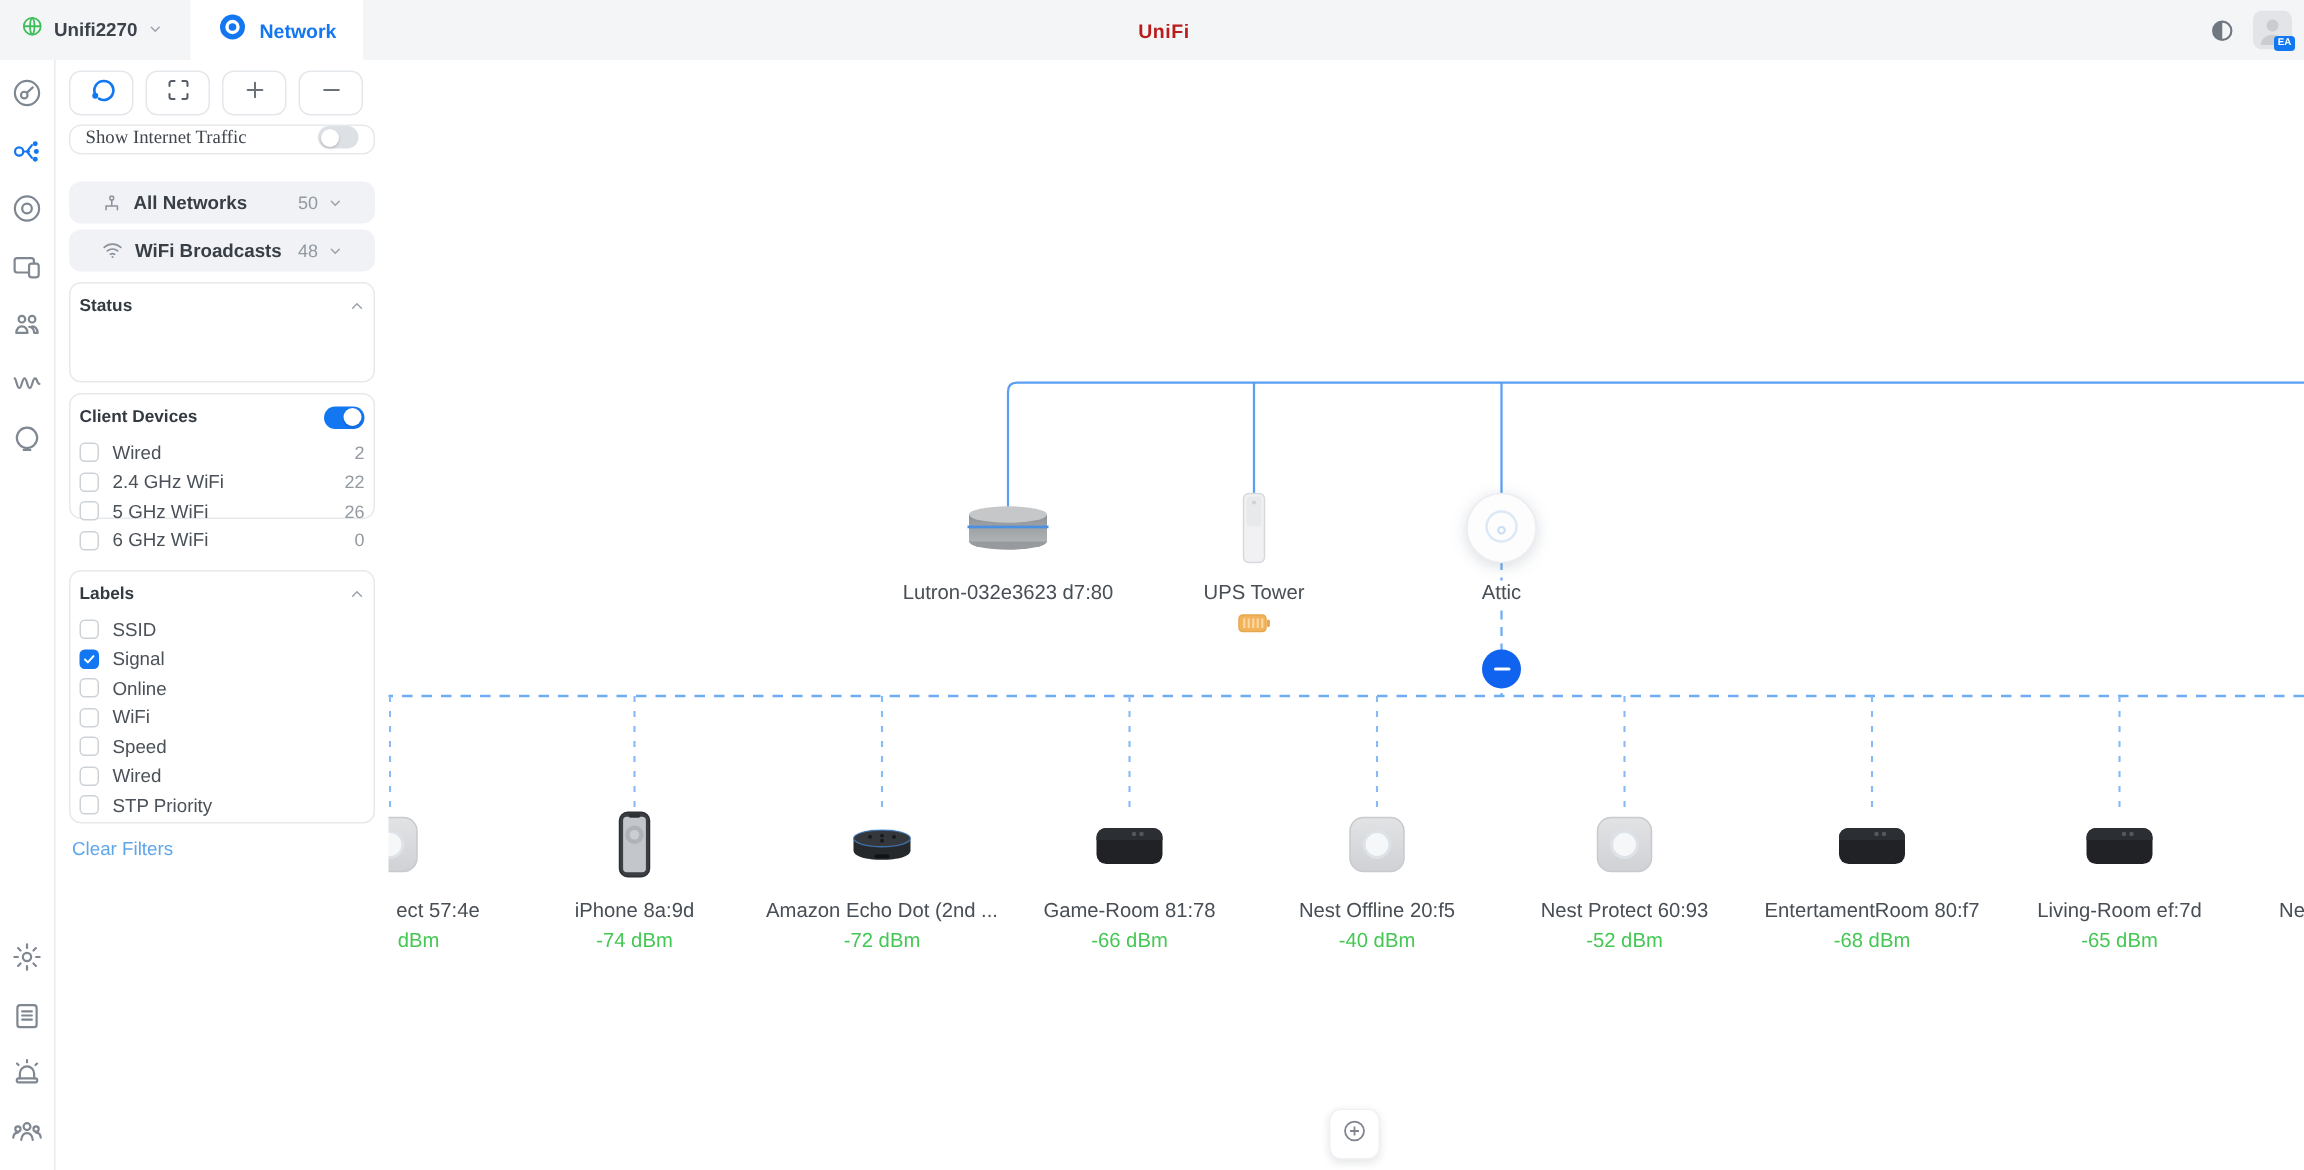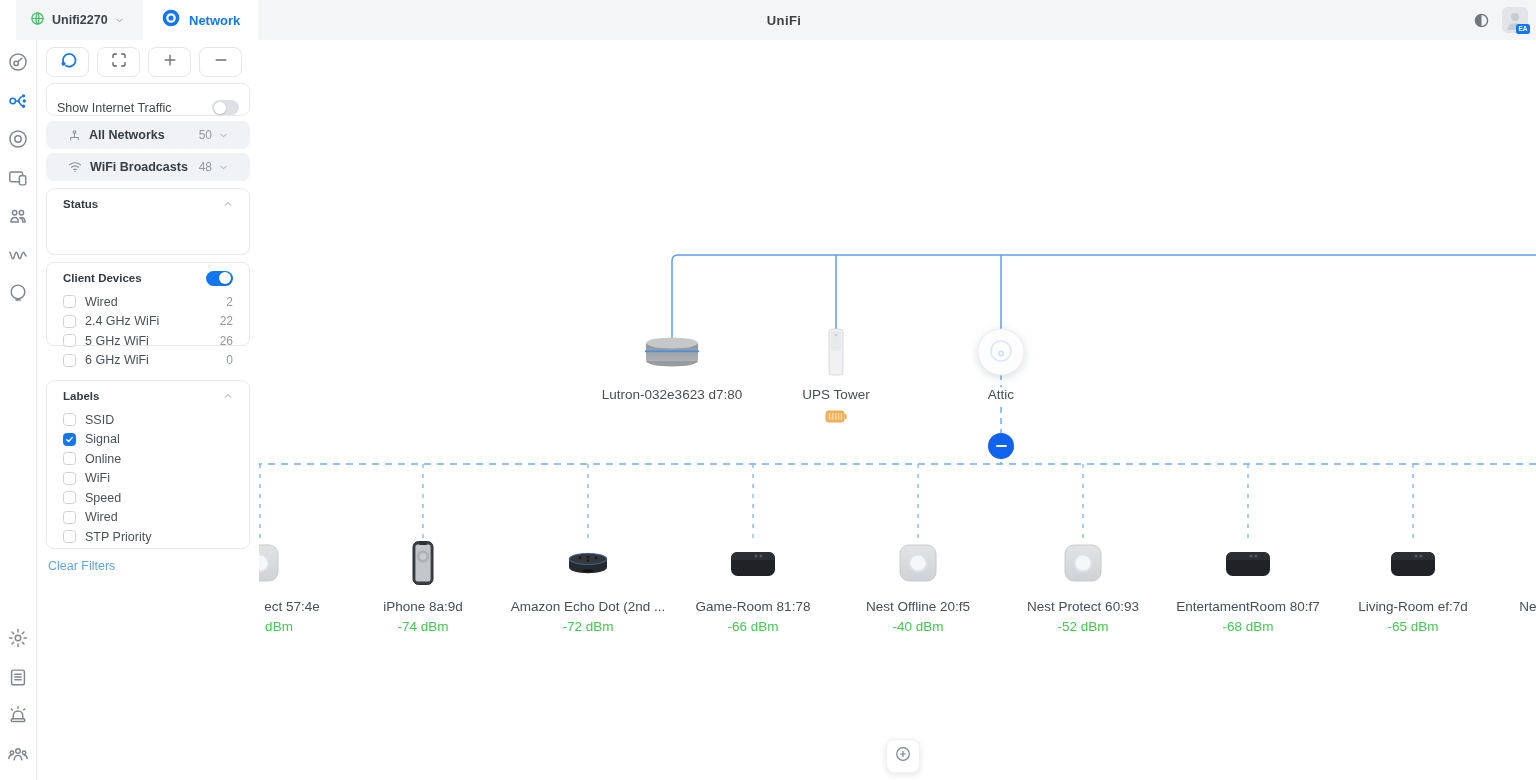--- a/index.html
+++ b/index.html
@@ -1,25 +1,25 @@
 <!DOCTYPE html>
 <html><head>
 <meta charset="utf-8">
 <style>
   html,body{margin:0;padding:0;}
   body{width:1536px;height:780px;position:relative;overflow:hidden;background:#fff;
        font-family:"Liberation Sans",sans-serif;-webkit-font-smoothing:antialiased;}
   
-  .topbar{position:absolute;top:0;left:0;right:0;height:40px;background:#f4f5f7;z-index:50;margin-left:16px;}
+  .topbar{position:absolute;top:0;left:0;right:0;height:40px;background:#f4f5f7;z-index:50;}
   .site-selector{position:absolute;left:14px;top:0;height:40px;display:flex;align-items:center;gap:7px;cursor:pointer;}
   .site-name{font-size:12.5px;font-weight:700;color:#3c434b;}
   .tab{position:absolute;left:127px;top:0;height:40px;background:#fff;display:flex;align-items:center;gap:8px;padding:0 18px;cursor:pointer;}
   .tab-label{font-size:13px;font-weight:700;color:#1377F2;}
   .topbar-title{position:absolute;left:16px;right:0;top:0;height:40px;display:flex;align-items:center;justify-content:center;
-       font-size:13px;font-weight:700;letter-spacing:.4px;color:#404040;pointer-events:none;}
+       font-size:13px;font-weight:700;letter-spacing:.4px;color:#b91c1c;pointer-events:none;}
   .topbar-right{position:absolute;right:8px;top:0;height:40px;display:flex;align-items:center;gap:12px;}
   .avatar-wrap{position:relative;width:26px;height:26px;cursor:pointer;}
   .avatar-badge{position:absolute;right:-2px;bottom:-1px;background:#1377F2;color:#fff;font-size:6.5px;font-weight:700;
        padding:1px 2.5px;border-radius:2.5px;line-height:1.2;}
   
   .rail{position:absolute;top:40px;left:0;bottom:0;width:37px;background:#fff;border-right:1px solid #e8eaed;z-index:40;
        display:flex;flex-direction:column;align-items:center;padding-top:10px;box-sizing:border-box;}
   .rail-btn{width:26px;height:24px;margin-bottom:14.5px;display:flex;align-items:center;justify-content:center;cursor:pointer;}
   .rail-spacer{flex:1;}
   
@@ -35,22 +35,22 @@
   .collapse-node i{display:block;width:11px;height:2.2px;background:#fff;border-radius:1px;}
   .float-add{position:absolute;z-index:5;width:32px;height:32px;background:#fff;border:1px solid #f0f1f4;border-radius:8px;
        box-shadow:0 2px 6px rgba(30,40,60,.12);display:flex;align-items:center;justify-content:center;cursor:pointer;}
   
   .panel{position:absolute;top:40px;left:37px;bottom:0;width:222px;background:#fff;z-index:30;}
   .toolbar{position:absolute;top:7px;left:9px;display:flex;gap:8px;}
   .tool-btn{width:43px;height:30px;background:#fff;border:1px solid #e4e7eb;border-radius:8px;
        display:flex;align-items:center;justify-content:center;cursor:pointer;box-sizing:border-box;}
   .collapse-btn{position:absolute;z-index:35;left:215px;top:7px;width:15px;height:30px;background:#fff;border:1px solid #e8eaed;
        border-radius:8px;display:flex;align-items:center;justify-content:center;cursor:pointer;box-sizing:border-box;}
-  .card{position:absolute;left:9px;width:204px;background:#fff;border:1px solid #e7e9ed;border-radius:8px;box-sizing:border-box;padding:8px 16px;}
-  .card-traffic{top:43px;height:33px;display:flex;align-items:flex-end;justify-content:space-between;padding:0 10px;}
+  .card{position:absolute;left:9px;width:204px;background:#fff;border:1px solid #e7e9ed;border-radius:8px;box-sizing:border-box;padding:8px 6px;}
+  .card-traffic{top:43px;height:20px;display:flex;align-items:flex-start;justify-content:space-between;padding:0 10px;font-family:Liberation Serif, serif;}
   .traffic-label{font-size:12.5px;color:#41474e;}
   .dd-row{position:absolute;left:9px;width:204px;height:28px;background:#f0f2f5;border-radius:8px;display:flex;align-items:center;
        padding:0 22px;box-sizing:border-box;cursor:pointer;}
   .dd-label{font-size:12.5px;font-weight:700;color:#383e45;margin-left:8px;flex:1;}
   .dd-count{font-size:12px;color:#9199a1;margin-right:7px;}
   .sec-header{display:flex;align-items:center;justify-content:space-between;height:14px;}
   .sec-title{font-size:11.5px;font-weight:700;color:#343a41;}
   .opt-list{margin-top:7px;}
   .opt-row{display:flex;align-items:center;height:19.5px;}
   .cbx{width:13px;height:13px;border:1px solid #cdd2d7;border-radius:3.5px;background:#fff;box-sizing:border-box;

